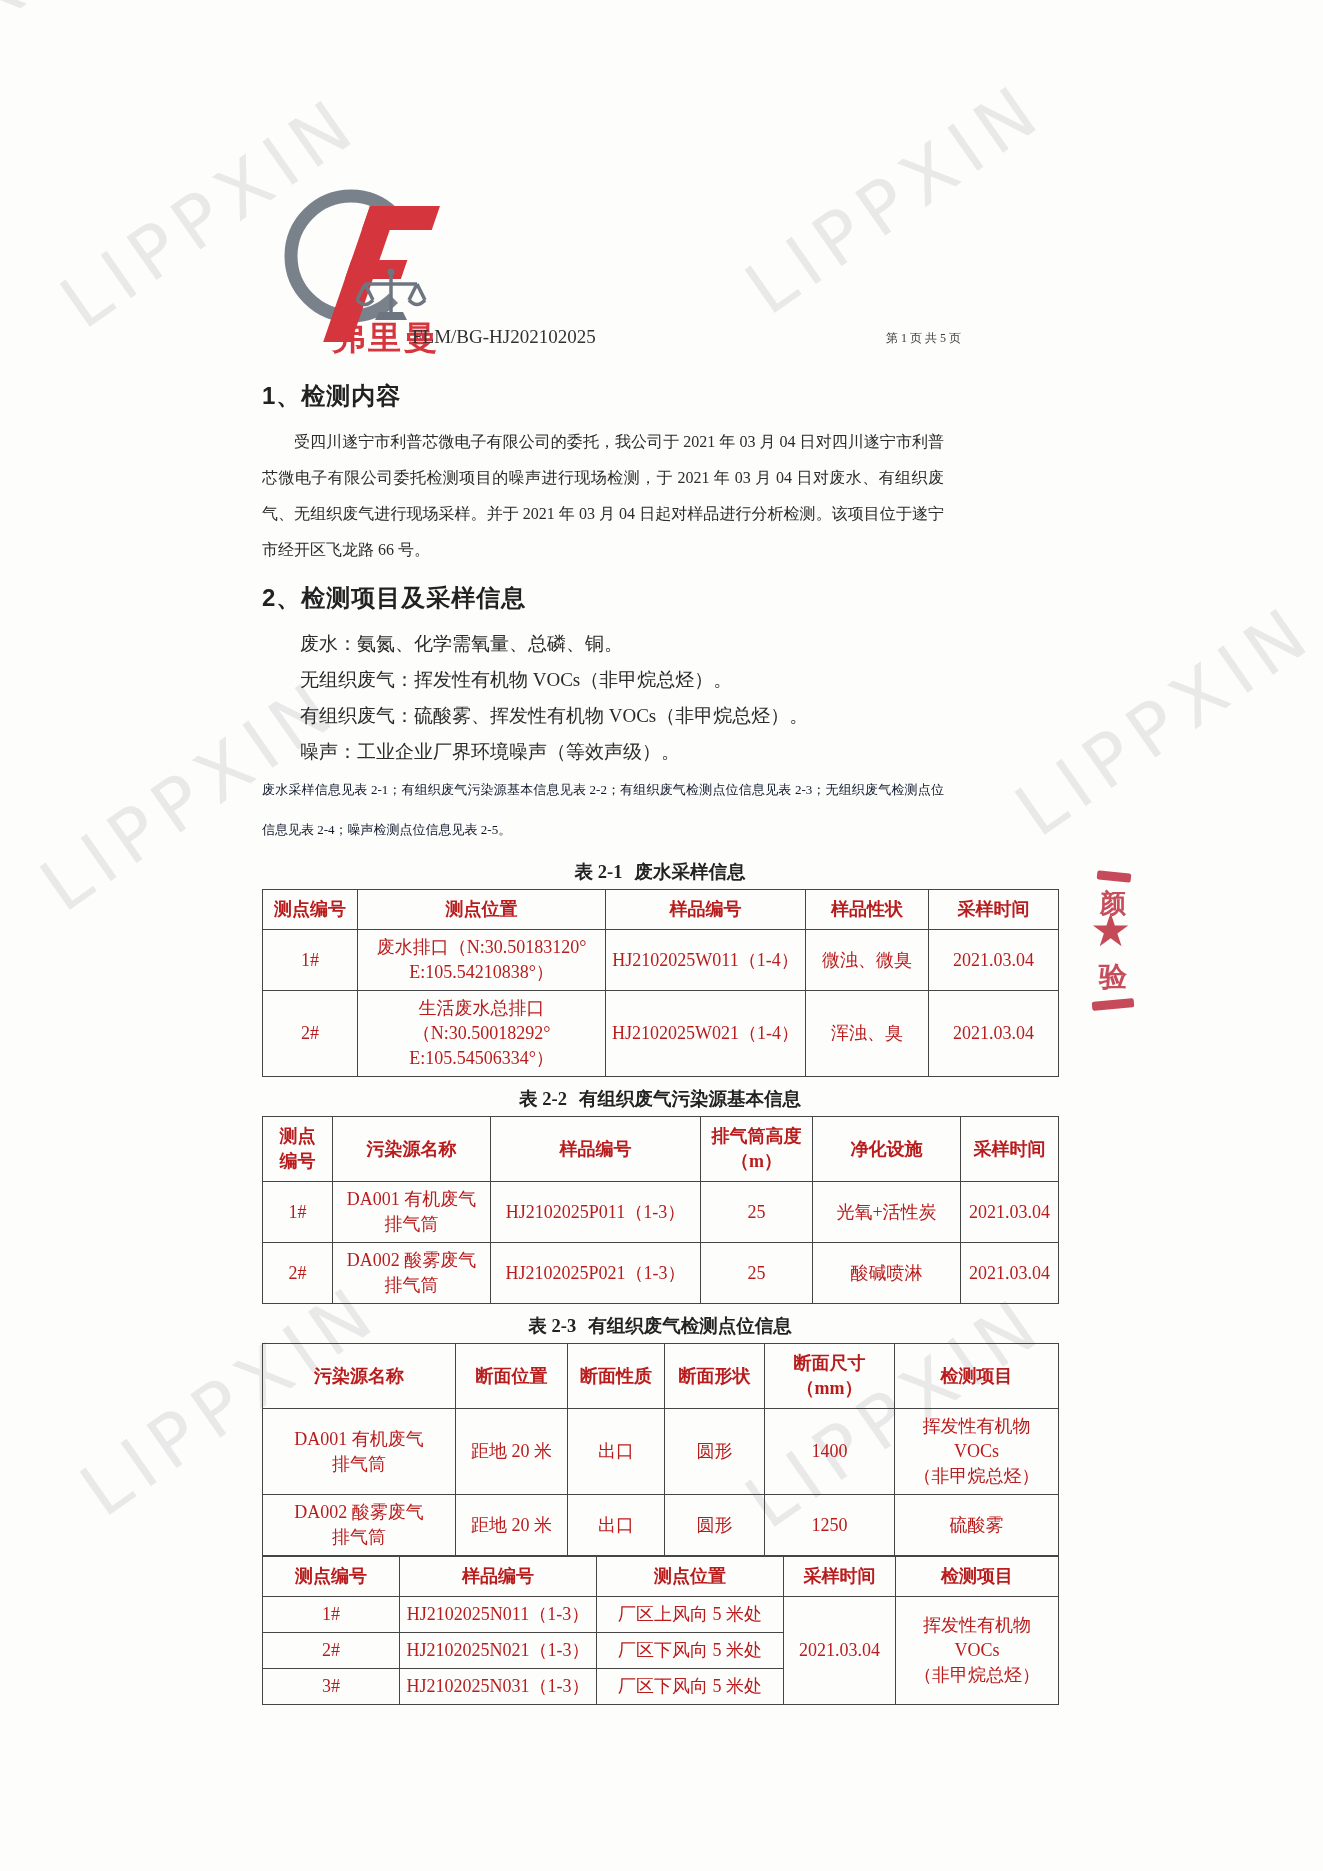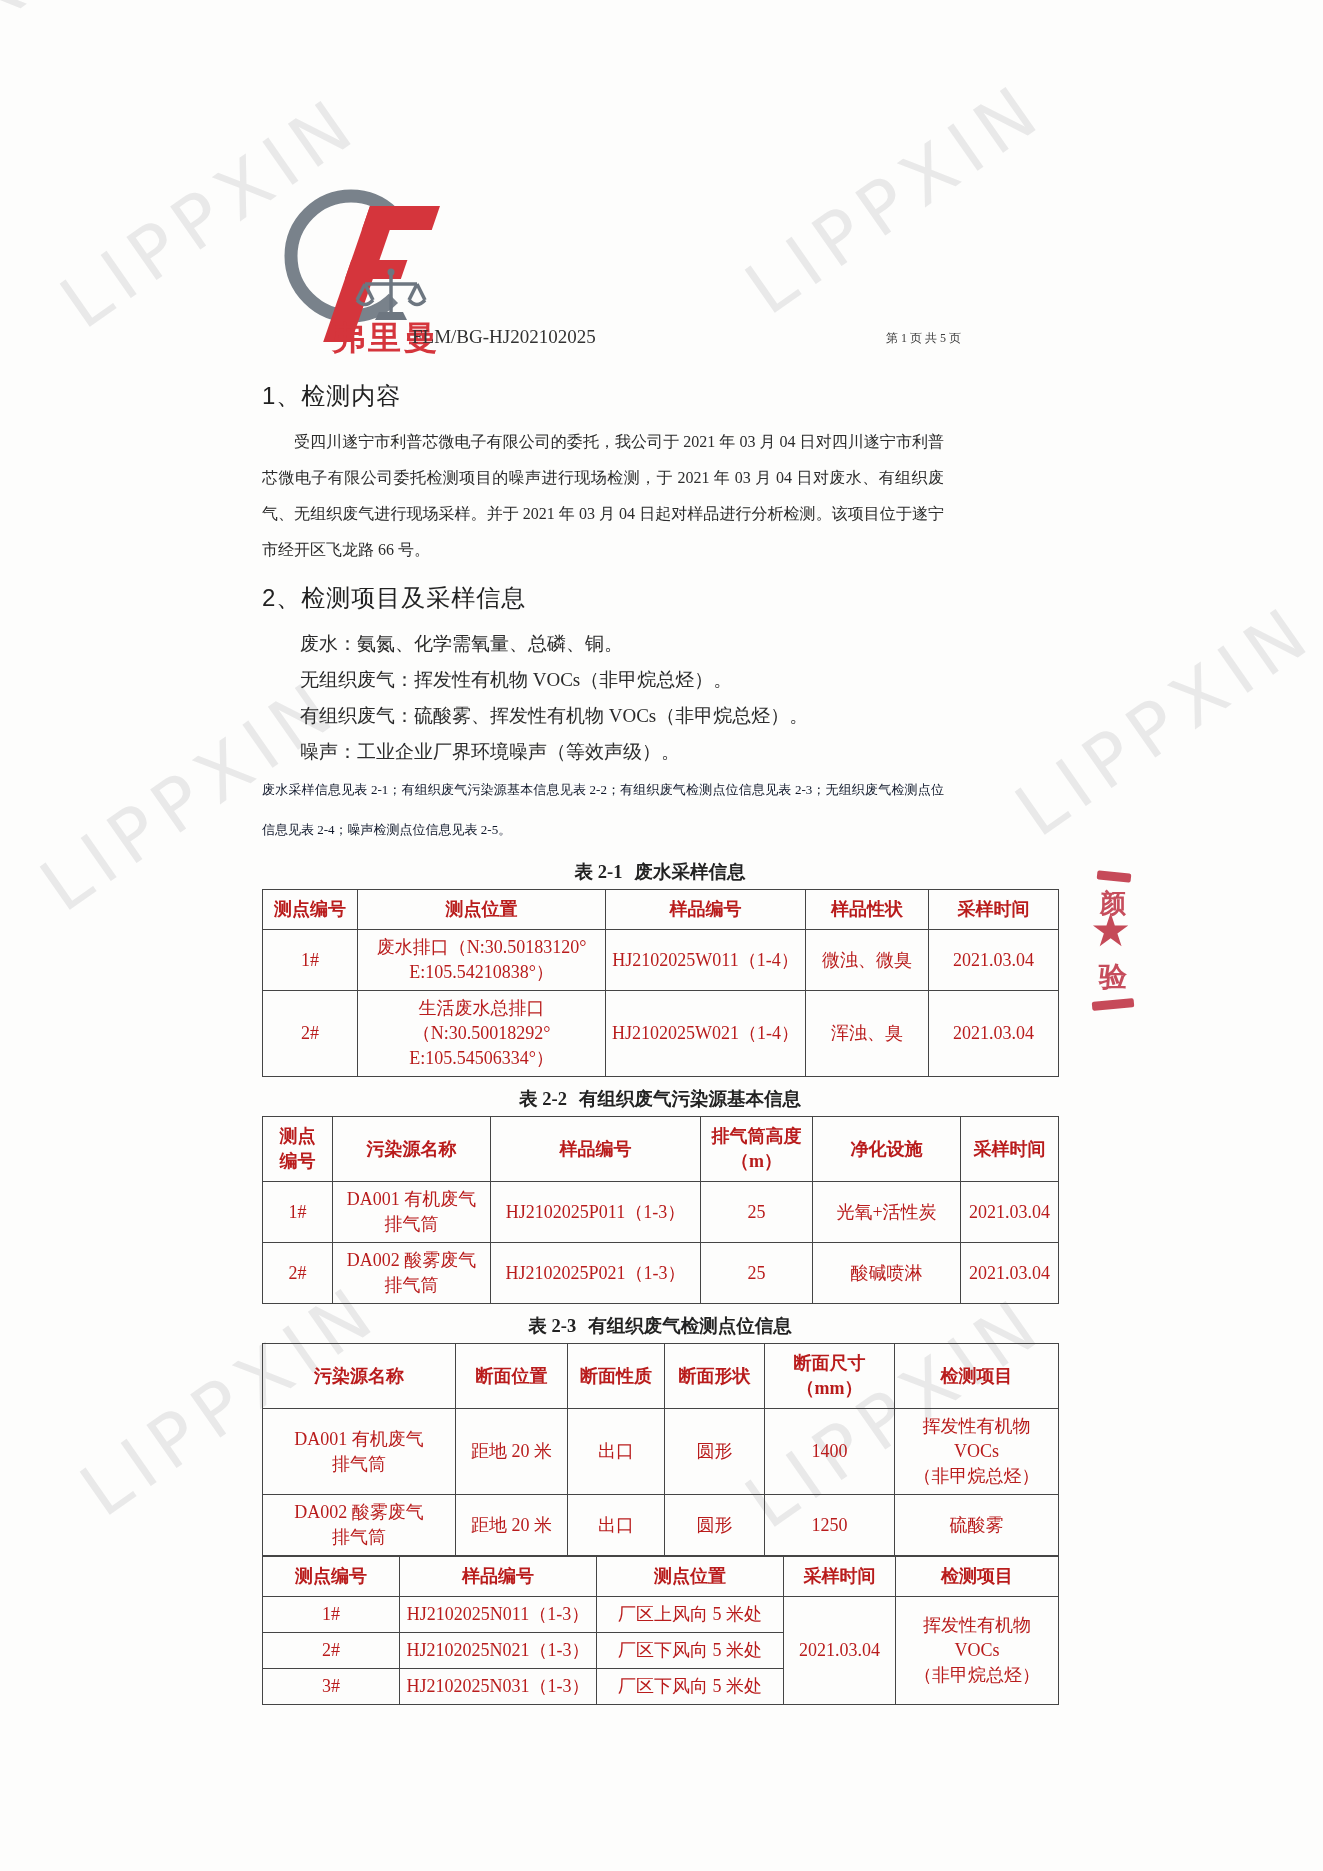--- a/index.html
+++ b/index.html
@@ -31,21 +31,21 @@
     font-family:Liberation Mono, monospace;
     font-weight:bold;font-size:33px;letter-spacing:3px;
   }
   
   .doc-code{position:absolute;left:412px;top:326px;font-size:19px;color:#323232;z-index:2;}
   .page-info{position:absolute;left:886px;top:330px;font-size:12px;color:#3c3c3c;z-index:2;}
   
   .content{position:absolute;left:262px;top:380px;width:796px;z-index:1;}
   h2.sec{
     font-family:"Liberation Sans","DejaVu Sans",sans-serif;
-    font-size:24px;font-weight:normal;color:#222;
+    font-size:24px;font-weight:bold;color:#222;
     margin:0 0 12px 0;letter-spacing:1px;
   }
   .para{
     width:682px;font-size:16px;line-height:36px;text-align:justify;
     margin:0 0 10px 0;text-indent:2em;color:#2b2b2b;
   }
   .item{width:682px;font-size:19px;line-height:36px;margin:0;text-indent:2em;color:#2b2b2b;}
   .note{width:682px;font-size:13px;line-height:40px;margin:0 0 2px 0;text-align:justify;color:#0f172a;}
   
   .tcap{

